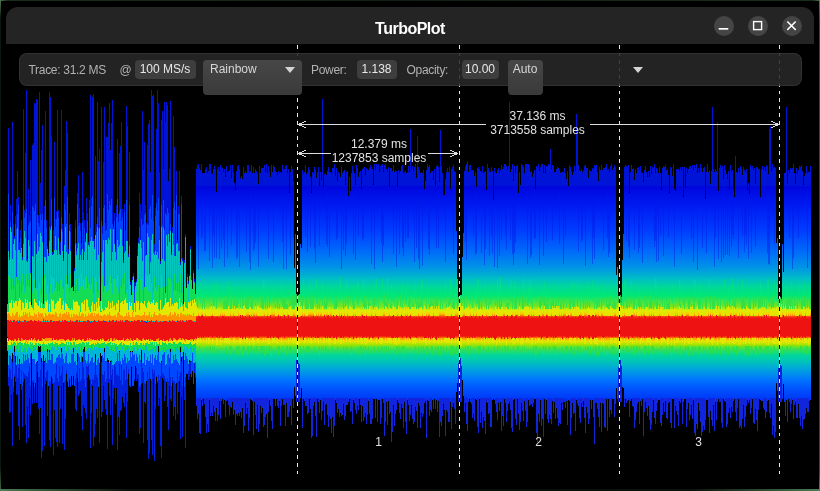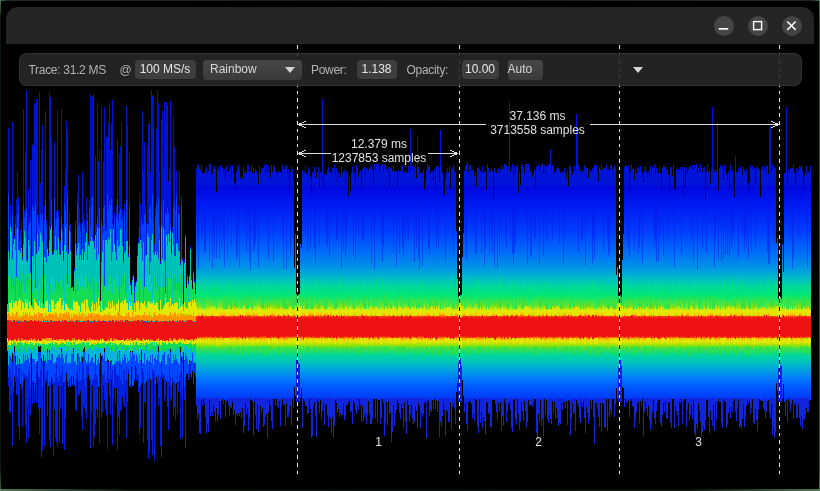--- a/index.html
+++ b/index.html
@@ -6,21 +6,21 @@
 .gedge{position:absolute;background:#3c6540}
 #titlebar{position:absolute;left:6px;top:7px;width:808px;height:37px;background:#242424;
  border-radius:12px 12px 0 0;}
 #title{position:absolute;left:0;right:0;top:15px;height:27px;line-height:27px;text-align:center;
  color:#fff;font-size:16px;font-weight:bold;letter-spacing:-0.5px}
 .wbtn{position:absolute;top:15.5px;width:20px;height:20px;border-radius:50%;background:#454545}
 #toolbar{position:absolute;left:18.5px;top:52.5px;width:783px;height:33px;
  background:rgba(40,40,40,0.88);border-radius:8px;border:1px solid rgba(66,66,66,0.5)}
 .fld{background:#3e3e3e;border-radius:4px;color:#e8e8e8;height:19px;line-height:19px;
  text-align:center;position:absolute;top:7px}
-.btn{background:linear-gradient(#474747,#3a3a3a);border-radius:4px;color:#d6d6d6;height:20px;
+.btn{background:linear-gradient(#474747,#3a3a3a);border-radius:4px;color:#d6d6d6;height:35px;
  line-height:19px;position:absolute;top:7px}
 .lbl{position:absolute;top:7px;height:19px;line-height:20px;letter-spacing:-0.3px}
 .tri{position:absolute;top:14px;width:0;height:0;border-left:5.5px solid transparent;
  border-right:5.5px solid transparent;border-top:6.5px solid #d4d4d4}
 </style></head><body>
 <div id="stage">
 <svg width="820" height="491" viewBox="0 0 820 491" style="position:absolute;left:0;top:0" shape-rendering="crispEdges">
 <defs>
 <linearGradient id="gd" x1="0" y1="186" x2="0" y2="402" gradientUnits="userSpaceOnUse">
 <stop offset="0" stop-color="#0006dd"></stop>
@@ -98,35 +98,36 @@
 <text x="379" y="162" font-family="Liberation Sans, sans-serif" font-size="12" fill="#e2e2e2" text-anchor="middle">1237853 samples</text>
 <text x="378.5" y="445.5" font-family="Liberation Sans, sans-serif" font-size="12" fill="#e2e2e2" text-anchor="middle">1</text>
 <text x="538.5" y="445.5" font-family="Liberation Sans, sans-serif" font-size="12" fill="#e2e2e2" text-anchor="middle">2</text>
 <text x="698.5" y="445.5" font-family="Liberation Sans, sans-serif" font-size="12" fill="#e2e2e2" text-anchor="middle">3</text>
 </svg>
 <div class="gedge" style="left:0;top:0;width:820px;height:1px;background:linear-gradient(90deg,#4e7a52 0px,#1a2d1d 7px,#111e13 50%,#1a2d1d calc(100% - 7px),#4e7a52 100%)"></div>
 <div class="gedge" style="left:0;top:0;width:1px;height:491px;background:linear-gradient(#4e7a52 0px,#0d160e 18px,#0d160e calc(100% - 24px),#3f6a43 100%)"></div>
 <div class="gedge" style="left:819px;top:0;width:1px;height:491px;background:linear-gradient(#4e7a52 0px,#2e4e33 20px,#2e4e33 calc(100% - 20px),#55815a 100%)"></div>
 <div class="gedge" style="left:0;top:489px;width:820px;height:2px;background:linear-gradient(90deg,#4f7c54 0px,#35593a 40px,#0a120b 130px,#070c08 50%,#0a120b calc(100% - 130px),#35593a calc(100% - 40px),#4f7c54 100%)"></div>
 <div id="titlebar"></div>
+<div id="title">TurboPlot</div>
 <div class="wbtn" style="left:713.5px"></div>
 <div class="wbtn" style="left:747.5px"></div>
 <div class="wbtn" style="left:781.5px"></div>
 <svg width="820" height="491" style="position:absolute;left:0;top:0;pointer-events:none">
  <rect x="718.7" y="28" width="9.6" height="1.7" fill="#fff"></rect>
  <rect x="753.6" y="21.6" width="8" height="8" fill="none" stroke="#fff" stroke-width="1.4"></rect>
  <path d="M787.3 21.5l8.4 8.4M795.7 21.5l-8.4 8.4" stroke="#fff" stroke-width="1.5" fill="none"></path>
 </svg>
 <div id="toolbar"></div>
 <div style="position:absolute;left:18.5px;top:52.5px;width:783px;height:33px;font-size:12px;color:#b2b2b2">
  <span class="lbl" style="left:10px">Trace: 31.2 MS</span>
  <span class="lbl" style="left:101px">@</span>
  <div class="fld" style="left:116px;width:61px">100 MS/s</div>
  <div class="btn" style="left:184.5px;width:99px;text-align:left;padding-left:7px">Rainbow</div>
  <div class="tri" style="left:266.4px"></div>
  <span class="lbl" style="left:292.5px">Power:</span>
  <div class="fld" style="left:338px;width:40px">1.138</div>
  <span class="lbl" style="left:388px">Opacity:</span>
  <div class="fld" style="left:443px;width:37px">10.00</div>
- <div class="btn" style="left:489px;width:35px;text-align:left">Auto</div>
+ <div class="btn" style="left:489px;width:35px;text-align:center">Auto</div>
  <div class="tri" style="left:614.7px"></div>
 </div>
 </div>
 
 </body></html>

